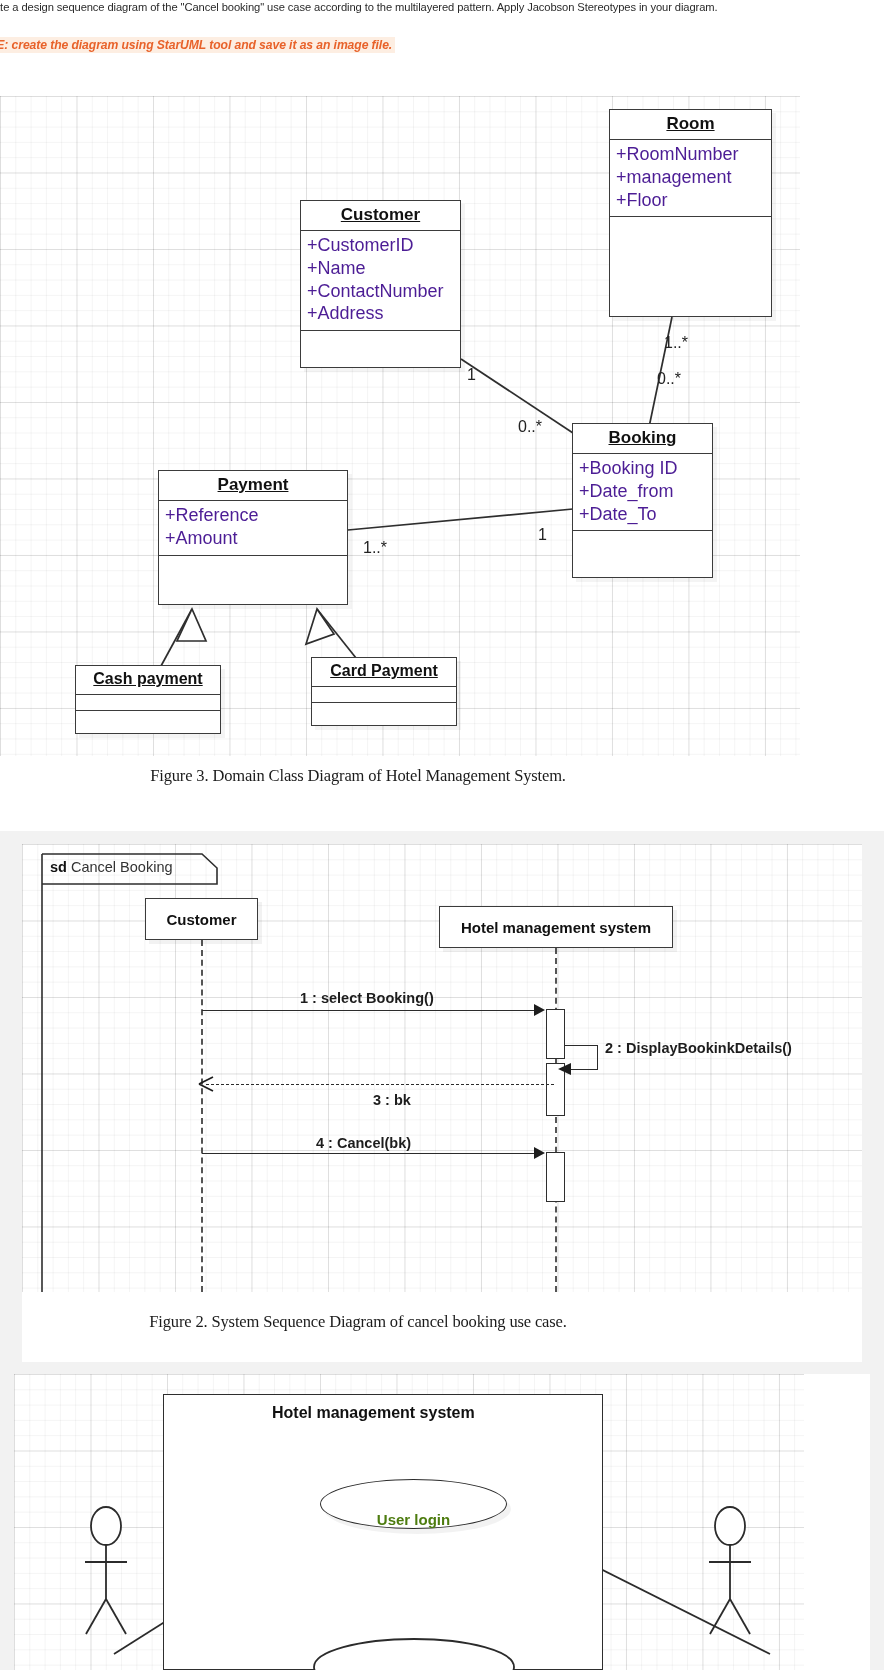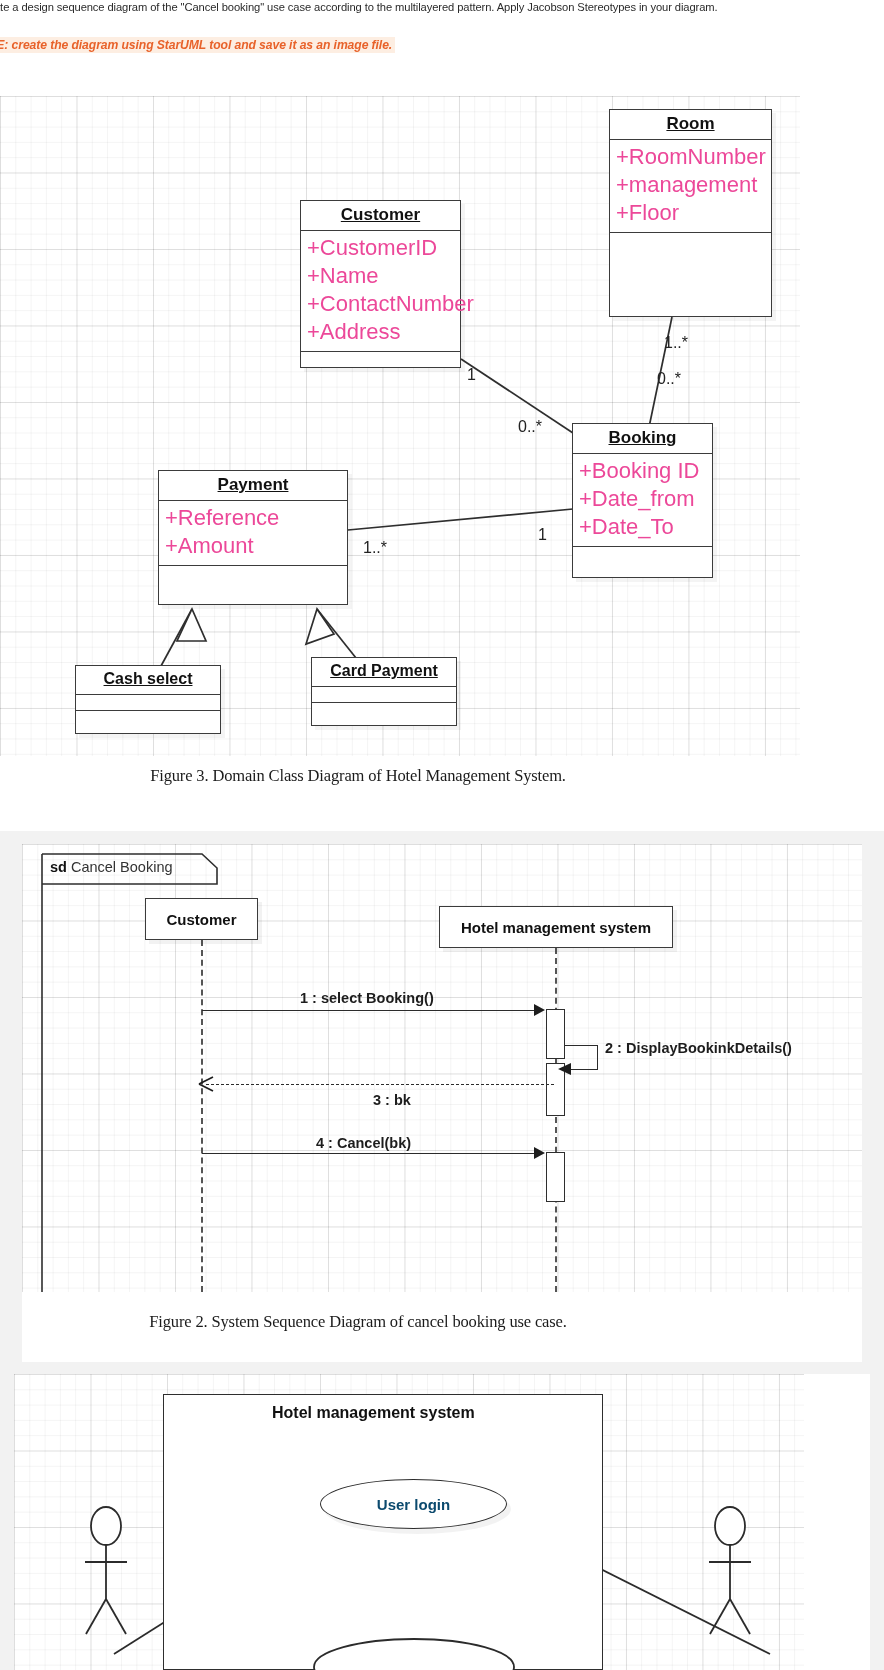--- a/index.html
+++ b/index.html
@@ -65,22 +65,22 @@
     border-bottom:1.6px solid #3b3b3b;
     line-height:1.05;
     padding:5px 2px 6px;
     font-size:17px;
     white-space:nowrap;
     text-decoration:underline;
   }
   .uml-attrs {
     border-bottom:1.6px solid #3b3b3b;
     padding:3px 6px 5px;
-    color:#ec4899;
-    font-size:22px;
+    color:#4c1d95;
+    font-size:18px;
     line-height:1.27;
   }
   .uml-attrs div { white-space:nowrap; }
   .uml-ops { min-height:10px; }
 
   .mult {
     position:absolute; font-size:16px; color:#222;
     font-family:"Liberation Sans", sans-serif; z-index:6;
     white-space:nowrap;
   }
@@ -142,22 +142,22 @@
     position:absolute; background:#ffffff;
     border:1.7px solid #2e2e2e; z-index:3;
   }
   .uc-title {
     position:absolute; font-weight:bold; font-size:16px; color:#111;
     white-space:nowrap; z-index:5;
   }
   .uc-ellipse {
     position:absolute; background:#ffffff;
     border:1.8px solid #2b2b2b; border-radius:50%;
-    display:flex; align-items:center; justify-content:center;
-    font-weight:bold; font-size:15px; color:#0c4a6e;
+    display:flex; align-items:flex-end; justify-content:center;
+    font-weight:bold; font-size:15px; color:#4d7c0f;
     box-shadow:4px 5px 0 rgba(0,0,0,0.05);
     z-index:5; white-space:nowrap;
   }
   .actor { position:absolute; z-index:5; }
 
   .strip { position:absolute; background:#f2f2f2; left:0; width:884px; }
 </style>
 </head>
 <body>
 
@@ -219,21 +219,21 @@
   <div class="uml-class" style="left:158px; top:374px; width:190px; height:135px;">
     <div class="uml-name">Payment</div>
     <div class="uml-attrs">
       <div>+Reference</div>
       <div>+Amount</div>
     </div>
     <div class="uml-ops" style="height:38px;"></div>
   </div>
 
   <div class="uml-class" style="left:75px; top:569px; width:146px; height:69px;">
-    <div class="uml-name" style="font-size:16px;">Cash select</div>
+    <div class="uml-name" style="font-size:16px;">Cash payment</div>
     <div class="uml-attrs" style="height:16px; padding:0;"></div>
     <div class="uml-ops" style="height:18px;"></div>
   </div>
 
   <div class="uml-class" style="left:311px; top:561px; width:146px; height:69px;">
     <div class="uml-name" style="font-size:16px;">Card Payment</div>
     <div class="uml-attrs" style="height:16px; padding:0;"></div>
     <div class="uml-ops" style="height:18px;"></div>
   </div>
 

